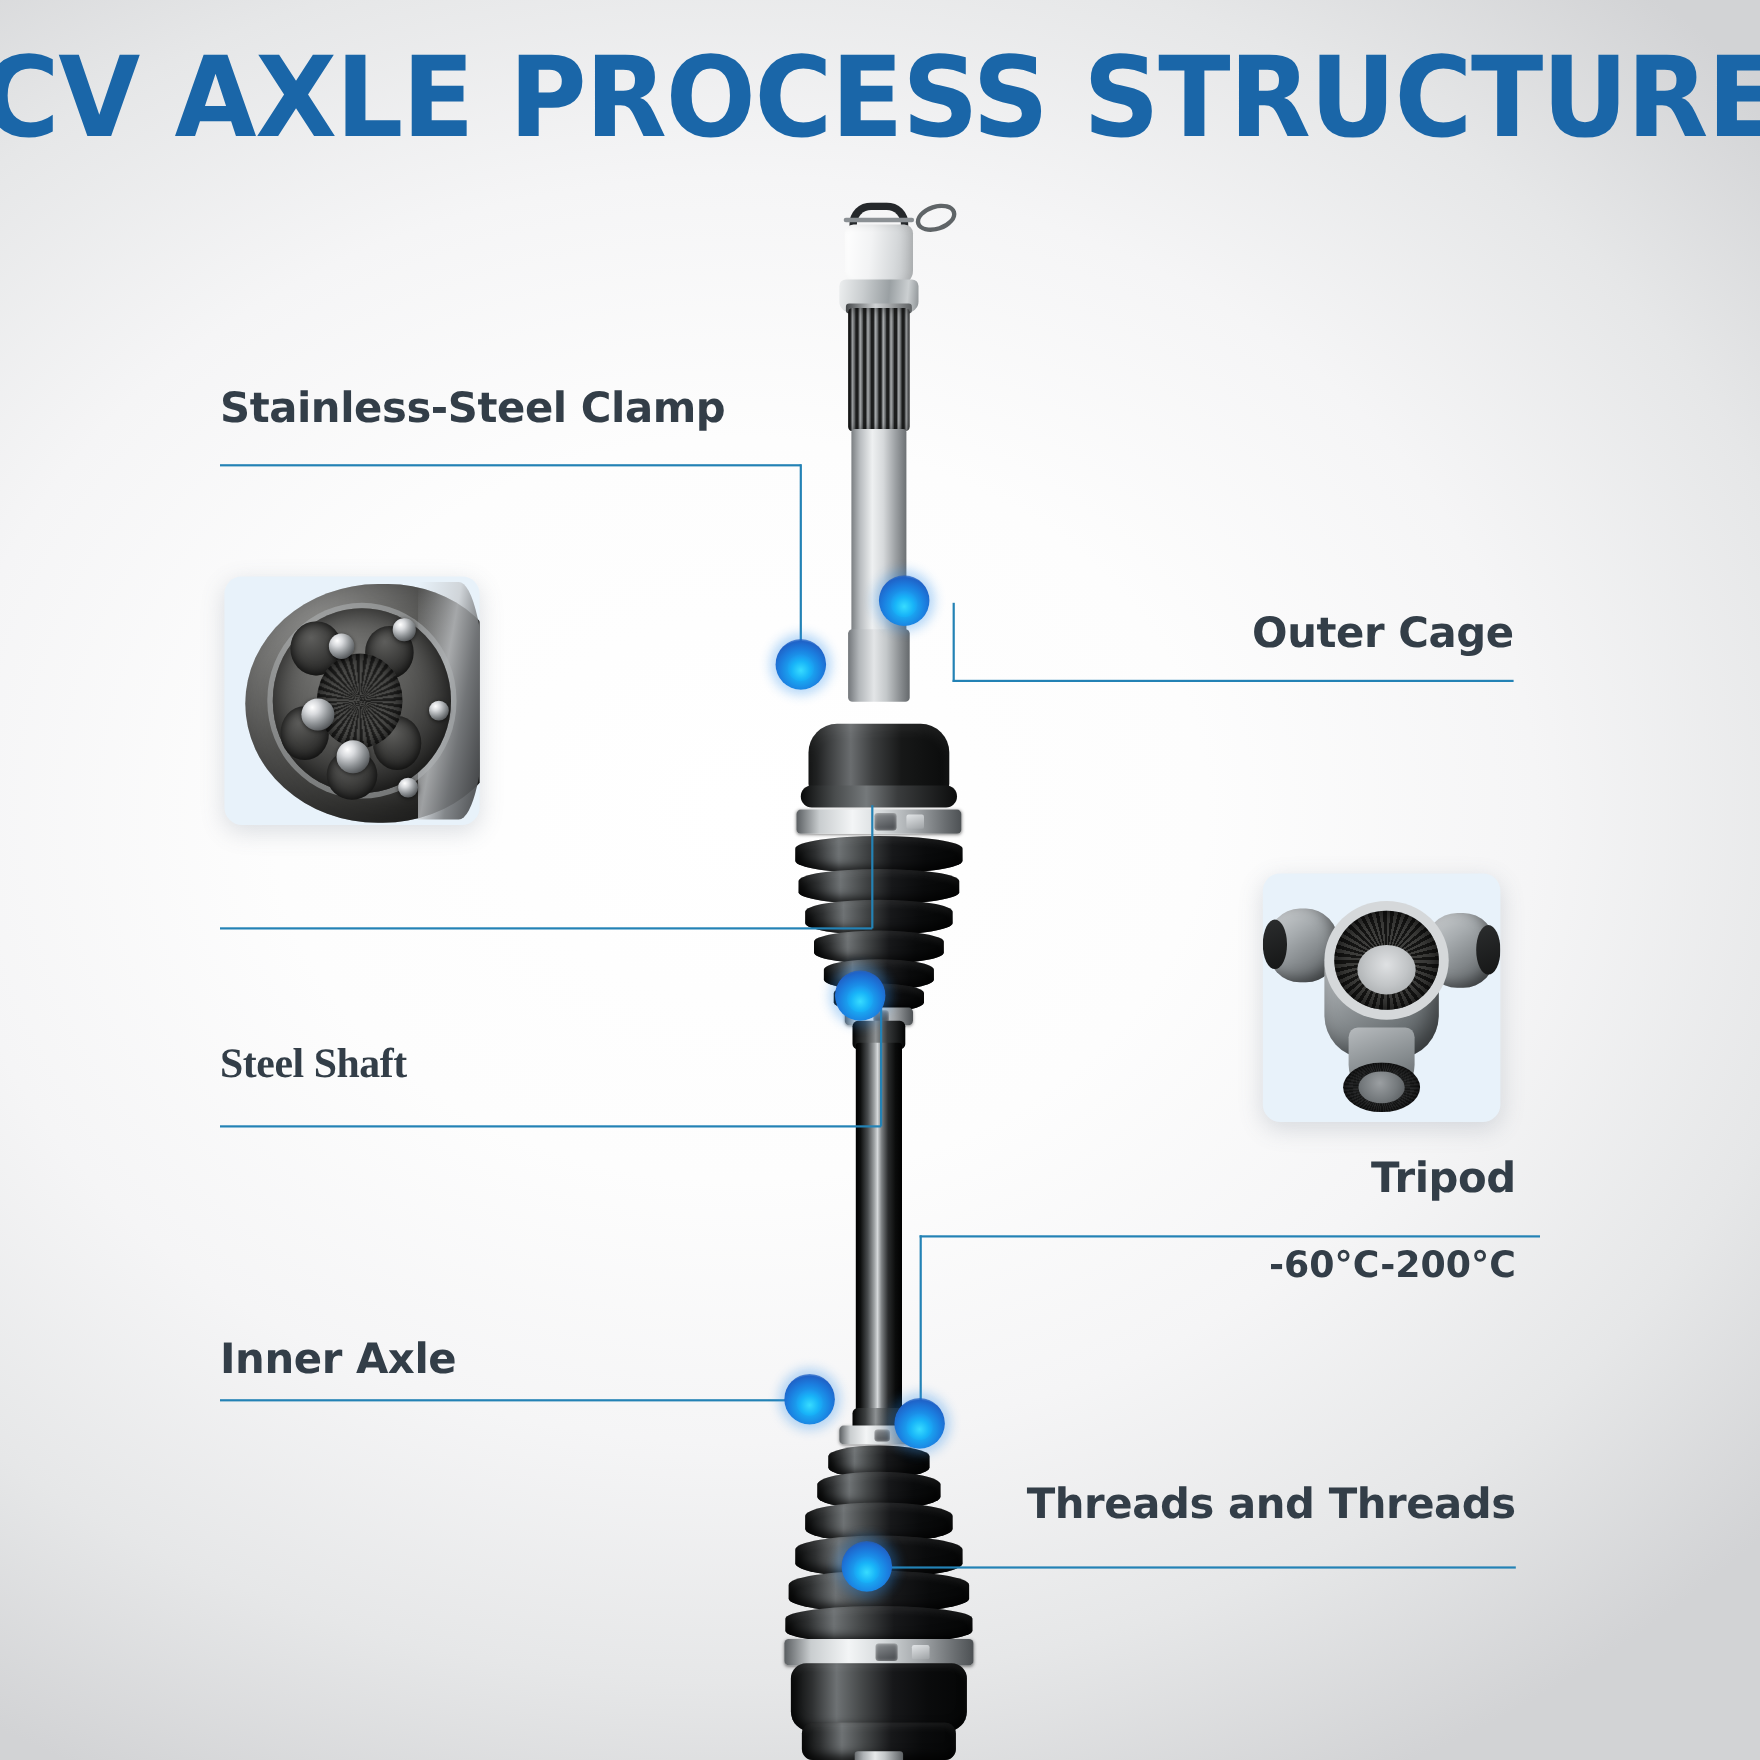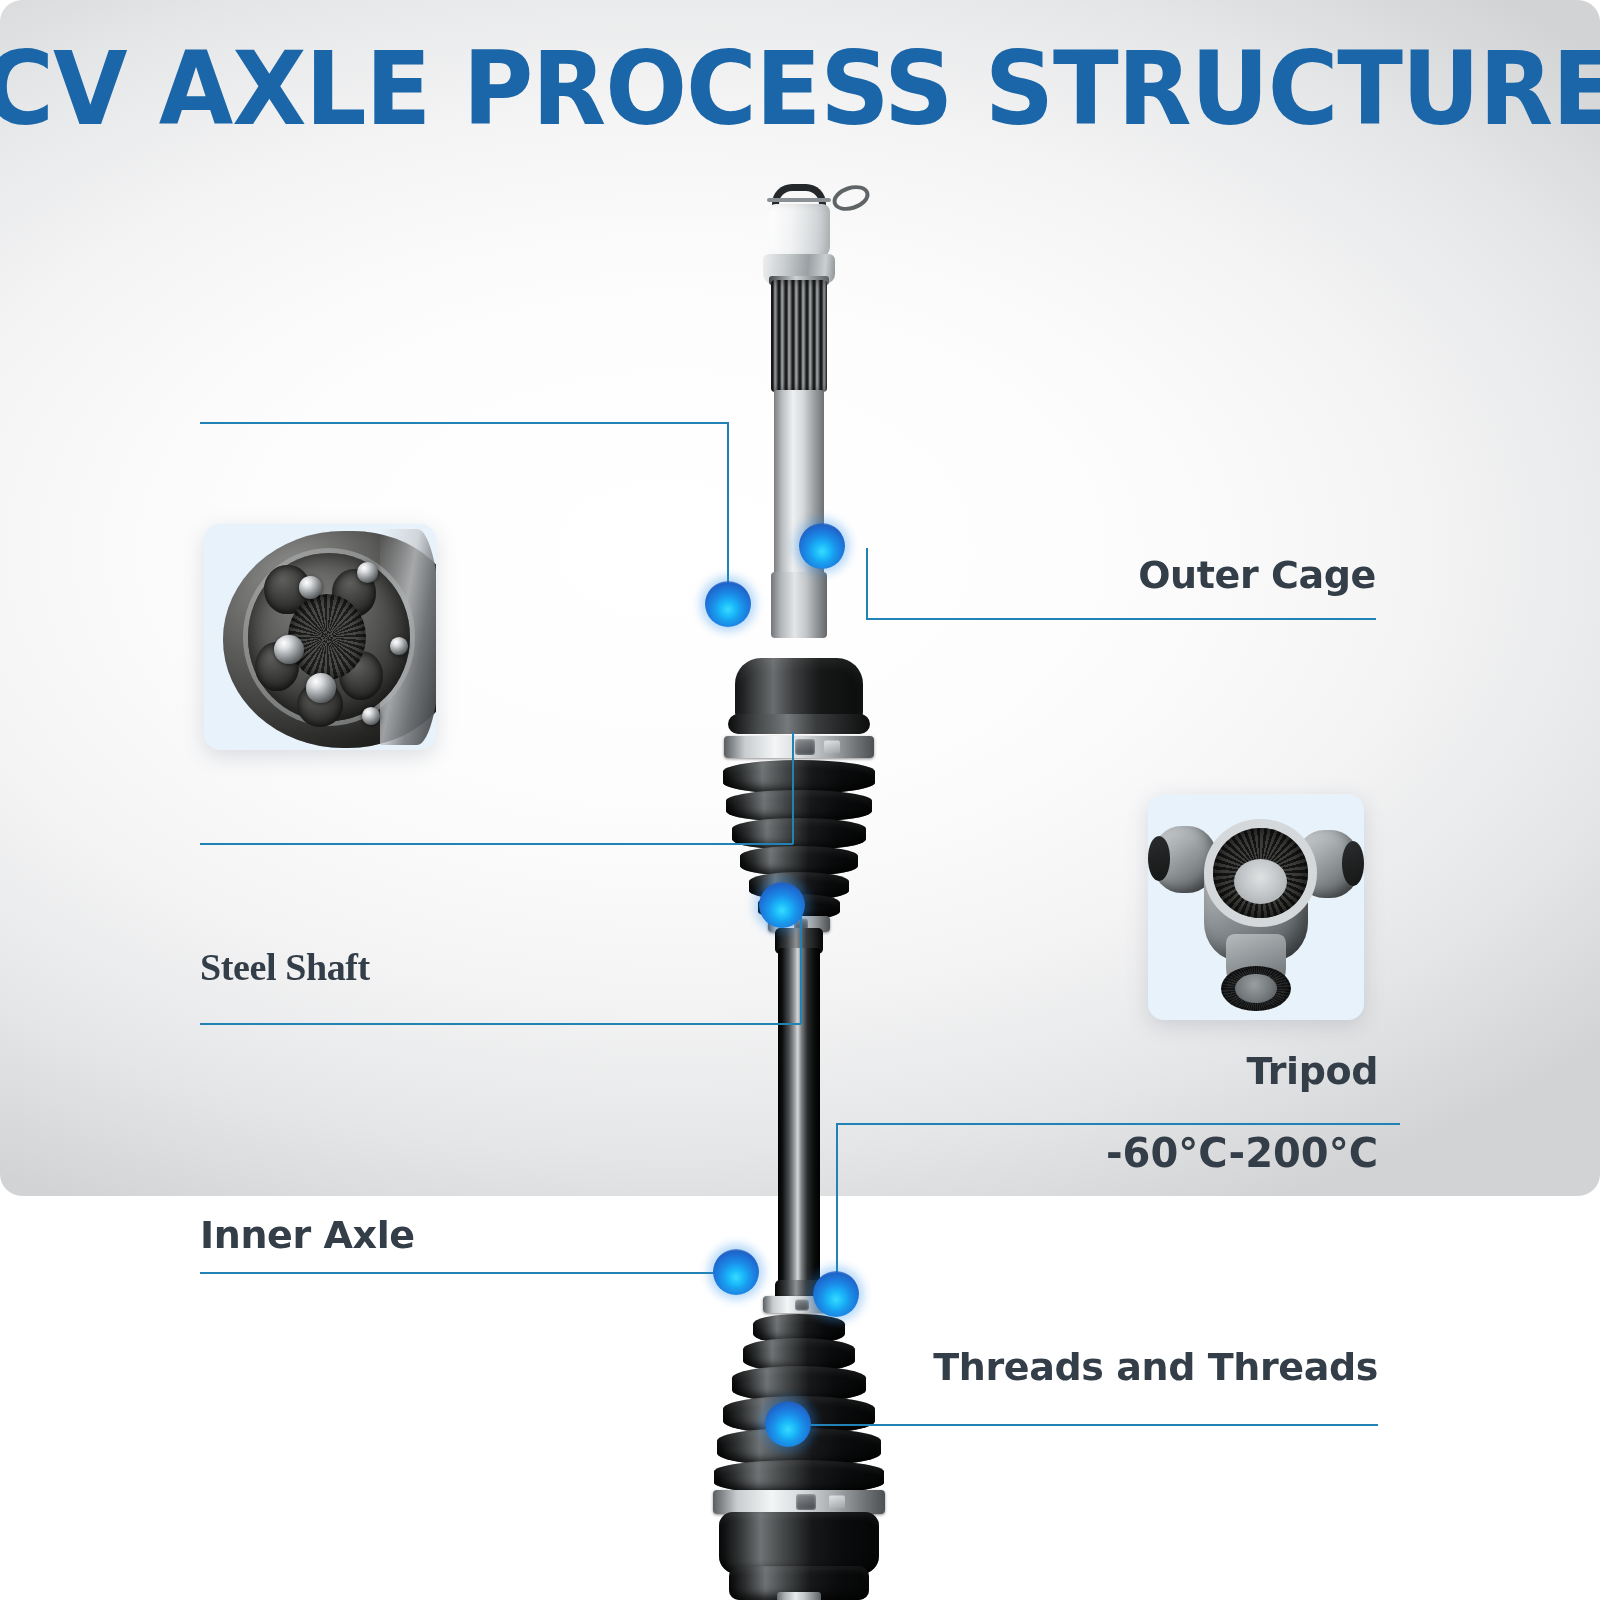--- a/index.html
+++ b/index.html
@@ -2,24 +2,23 @@
 <html><head>
 <meta charset="utf-8">
 <style>
   html,body{margin:0;padding:0;}
   body{
     width:1600px;height:1600px;
     font-family:"Liberation Sans", sans-serif;
     overflow:hidden;
   }
   #root{
-    position:relative;width:1600px;height:1196px;
+    position:relative;width:1600px;height:1600px;
     background:
       radial-gradient(ellipse 78% 62% at 42% 46%, #ffffff 0%, #fdfdfd 34%, #f5f5f6 58%, #e6e7e8 80%, #d2d3d5 100%);
-    border-radius: 22px;
   }
   
   #title{
     position:absolute;left:0;top:30px;width:1600px;
     text-align:center;
     font-family:"DejaVu Sans", sans-serif;
     font-weight:bold;
     font-size:86px;
     letter-spacing:-1px;
     color:#1a66a8;
@@ -36,21 +35,21 @@
     color:#333e48;
     letter-spacing:-0.4px;
     white-space:nowrap;
     line-height:1.05;
   }
   .label.right{text-align:right;}
   .sub{
     position:absolute;
     font-family:"DejaVu Sans", sans-serif;
     font-weight:bold;
-    font-size:40px;
+    font-size:33px;
     color:#333e48;
     white-space:nowrap;
     text-align:right;
   }
   
   .hline{position:absolute;height:0;border-top:2px solid #2382b5;}
   .vline{position:absolute;width:0;border-left:2px solid #2382b5;}
   
   .dot{
     position:absolute;width:46px;height:46px;border-radius:50%;
@@ -315,20 +314,21 @@
       <span class="buckle"></span>
       <span class="tab"></span>
     </div>
     <div class="pleat" style="top:1344px;width:160px;height:62px;border-radius:14px 14px 18px 18px;"></div>
     <div class="pleat" style="top:1398px;width:140px;height:34px;border-radius:10px;"></div>
 
     <div class="ax stub-silver" style="top:1424px;"></div>
 
   </div>
 
+  <div class="label" style="left:200px;top:352px;">Stainless-Steel Clamp</div>
   <div class="hline" style="left:200px;top:422px;width:528px;"></div>
   <div class="vline" style="left:727px;top:422px;height:182px;"></div>
   <div class="dot" style="left:728px;top:604px;"></div>
 
   <div class="photo-panel" style="left:204px;top:524px;width:232px;height:226px;">
     <div class="cage-wrap">
       <div class="cage-outer"></div>
       <div class="cage-edge"></div>
       <div class="cage-ring"></div>
       <div class="pocket" style="left:26%;top:18%;width:20%;height:22%;"></div>

